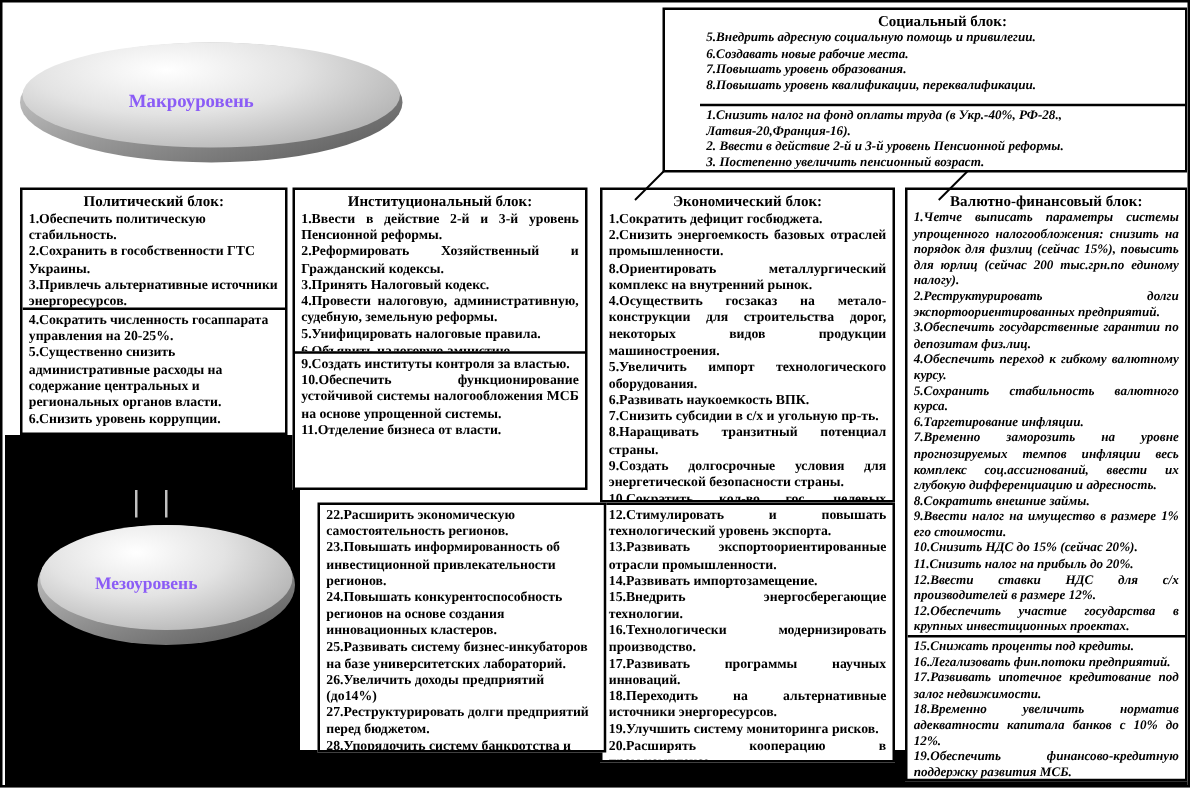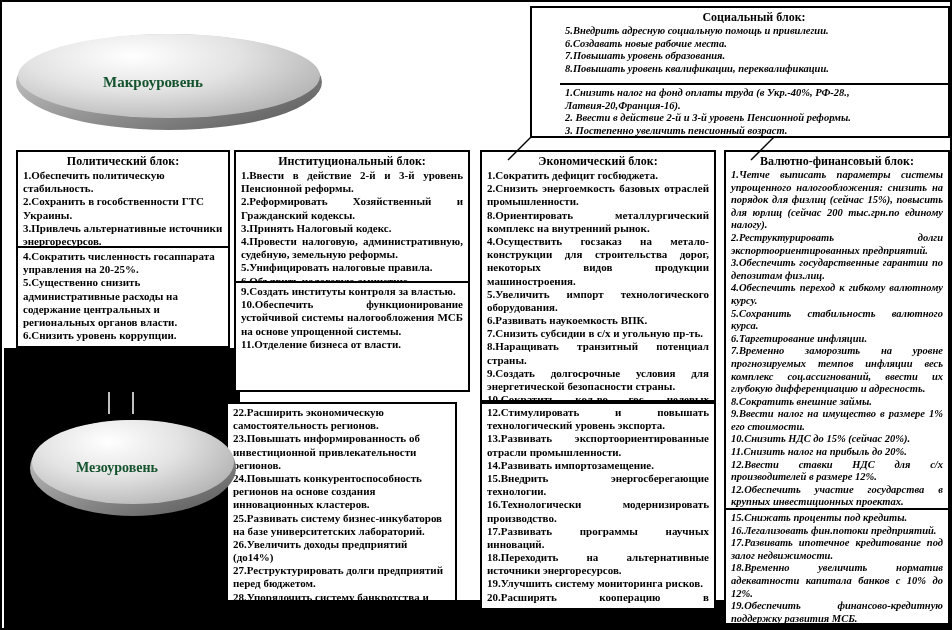--- a/index.html
+++ b/index.html
@@ -18,21 +18,21 @@
   .box-title { font-weight:bold; font-size:12px; line-height:1.25; text-align:center; }
   .item { font-weight:bold; font-size:11px; line-height:1.2; }
   .just .item { text-align:justify; }
   .small .item { font-size:10.5px;font-style:italic; }
   .ellipse3d { position:absolute; z-index:4; }
   .e-rim { position:absolute; left:0; top:0; width:100%; height:100%; border-radius:50%;
     background:linear-gradient(160deg,#d9d9d9 0%,#9c9c9c 45%,#565656 100%); }
   .e-face { position:absolute; left:2px; right:2px; top:0; height:88%; border-radius:50%;
     background:radial-gradient(ellipse at 38% 26%, #ffffff 0%, #e3e3e3 40%, #b4b4b4 80%, #939393 100%); }
   .e-label { position:absolute; width:100%; top:50%; transform:translate(-16px,-50%);
-    text-align:center; font-weight:bold; font-size:15px; color:#14532d; }
+    text-align:center; font-weight:bold; font-size:15px; color:#8b5cf6; }
   svg.overlay { position:absolute; left:0; top:0; z-index:5; pointer-events:none; }
 </style>
 </head>
 <body>
 
 <div id="canvas">
 
   <div class="blackbg" style="left:2px; top:346px; width:236px; height:282px;"></div>
   <div class="blackbg" style="left:238px; top:598px; width:712px; height:30px;"></div>
 
@@ -136,21 +136,21 @@
           <div class="item">15.Внедрить энергосберегающие технологии.</div>
           <div class="item">16.Технологически модернизировать производство.</div>
           <div class="item">17.Развивать программы научных инноваций.</div>
           <div class="item">18.Переходить на альтернативные источники энергоресурсов.</div>
           <div class="item">19.Улучшить систему мониторинга рисков.</div>
           <div class="item">20.Расширять кооперацию в пром.комплексе</div>
         </div>
     </div>
   </div>
 
-  <div class="box" style="left:224px; top:400px; width:231px; height:200px;">
+  <div class="box" style="left:252px; top:400px; width:231px; height:200px;">
     <div class="sec">
       <div>
           <div class="item">22.Расширить экономическую самостоятельность регионов.</div>
           <div class="item">23.Повышать информированность об инвестиционной привлекательности регионов.</div>
           <div class="item">24.Повышать конкурентоспособность регионов на основе создания инновационных кластеров.</div>
           <div class="item">25.Развивать систему бизнес-инкубаторов на базе университетских лабораторий.</div>
           <div class="item">26.Увеличить доходы предприятий (до14%)</div>
           <div class="item">27.Реструктурировать долги предприятий перед бюджетом.</div>
           <div class="item">28.Упорядочить систему банкротства и санации предприятий.</div>
         </div>

